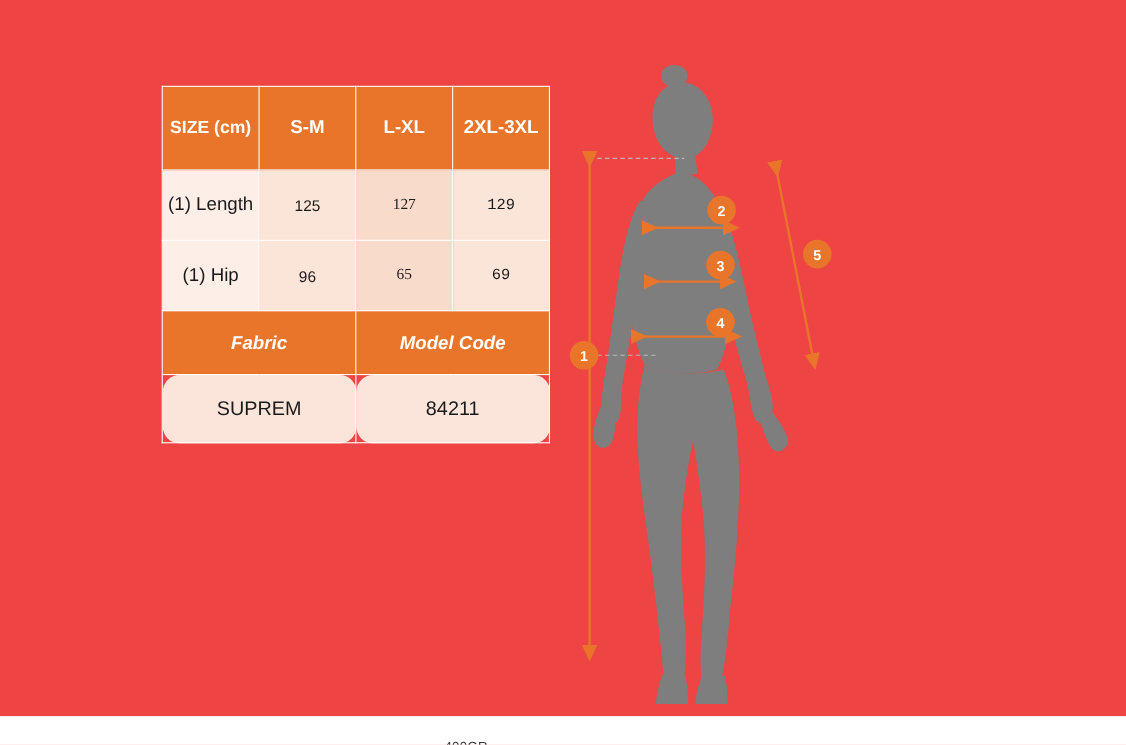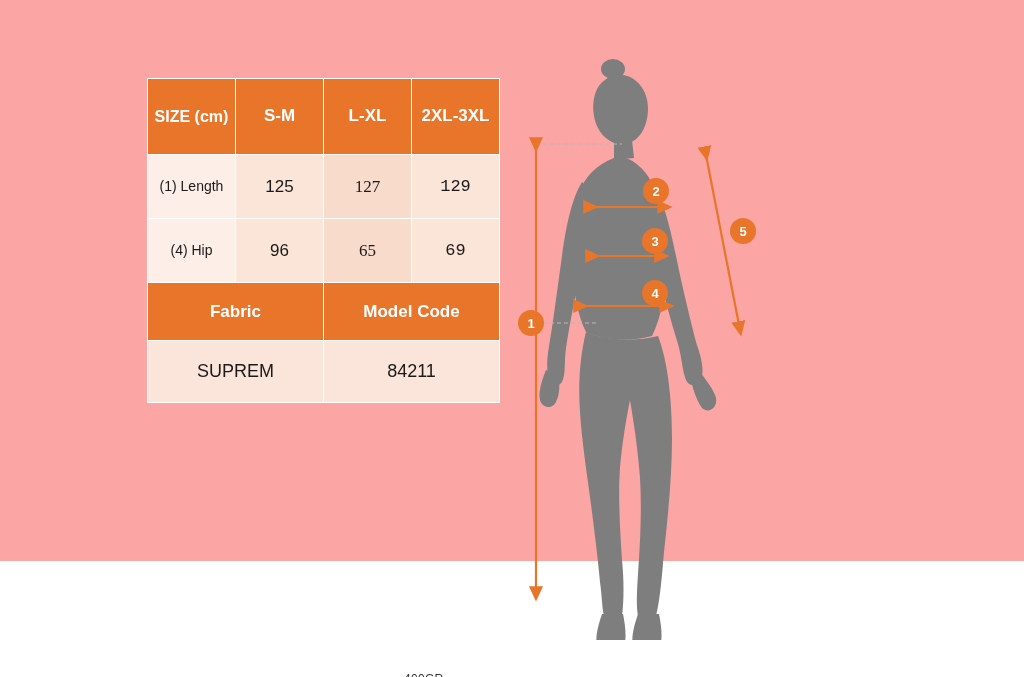--- a/index.html
+++ b/index.html
@@ -6,22 +6,22 @@
   html, body {
     margin: 0; padding: 0;
     width: 1024px; height: 677px;
     background: #ffffff;
     font-family: "Liberation Sans", sans-serif;
     overflow: hidden;
   }
   #stage {
     position: relative;
     width: 1024px;
-    height: 561px;
-    background: #fca5a5;
+    height: 651px;
+    background: #ef4444;
   }
 
   
   #size-table {
     position: absolute;
     left: 147px;
     top: 78px;
     width: 353px;
     border-collapse: collapse;
     table-layout: fixed;
@@ -40,46 +40,48 @@
     height: 76px;
     line-height: 1.1;
   }
   #size-table .hdr.first { font-size: 16px; }
   #size-table tr.data td {
     background: #fbe5da;
     height: 64px;
   }
   #size-table tr.data td.rowlabel {
     background: #fdeee7;
-    font-size: 14px;
+    font-size: 17px;
     color: #1a1a1a;
     line-height: 1.2;
     width: 90px;
     margin-top: 18px;
   }
   #size-table tr.data td.val {
-    font-size: 17px;
+    font-size: 14px;
     color: #1a1a1a;
   }
   #size-table tr.data td.val.c1 { background: #fbe4d8; }
   #size-table tr.data td.val.c2 { background: #f9dbcc; font-family: Liberation Serif, serif; }
   #size-table tr.data td.val.c3 { background: #fbe4d8; font-family: Liberation Mono, monospace; }
 
   #size-table tr.subhdr td {
     background: #e8752a;
     color: #ffffff;
     font-weight: bold;
     font-size: 17px;
     height: 58px;
+    font-style: italic;
   }
   #size-table tr.footer td {
     background: #fbe5da;
     font-size: 18px;
     color: #1a1a1a;
     height: 62px;
+    border-radius: 15px;
   }
 
   #weight-label {
     position: absolute;
     left: 404px;
     top: 672px;
     font-size: 12px;
     color: #333333;
     letter-spacing: .3px;
   }
@@ -128,21 +130,21 @@
       </tr>
     </thead>
     <tbody>
       <tr class="data">
         <td class="rowlabel">(1) Length</td>
         <td class="val c1">125</td>
         <td class="val c2">127</td>
         <td class="val c3">129</td>
       </tr>
       <tr class="data">
-        <td class="rowlabel">(4) Hip</td>
+        <td class="rowlabel">(1) Hip</td>
         <td class="val c1">96</td>
         <td class="val c2">65</td>
         <td class="val c3">69</td>
       </tr>
       <tr class="subhdr">
         <td colspan="2">Fabric</td>
         <td colspan="2">Model Code</td>
       </tr>
       <tr class="footer">
         <td colspan="2">SUPREM</td>

